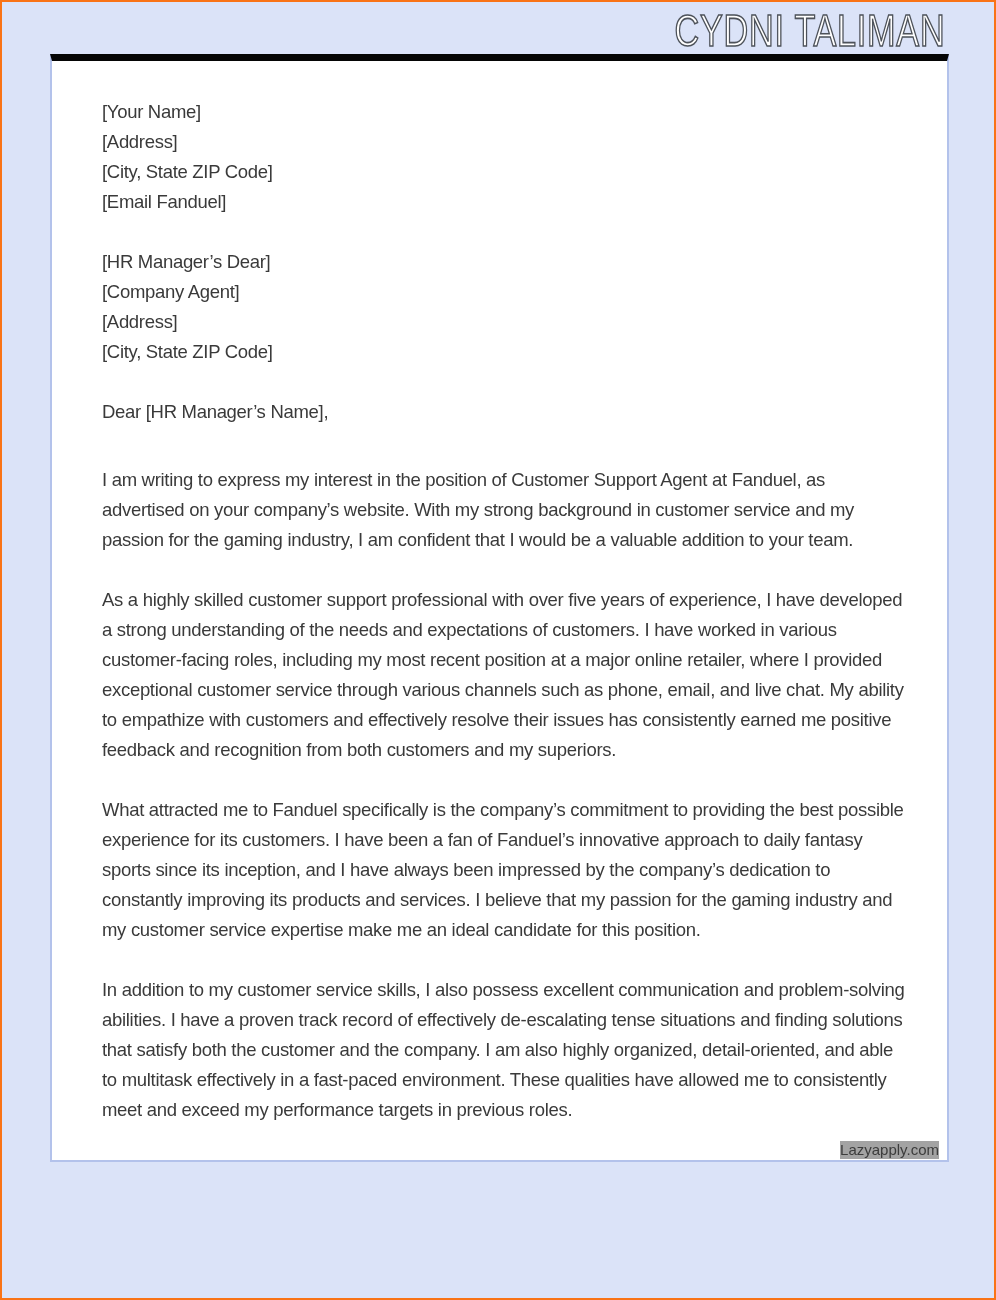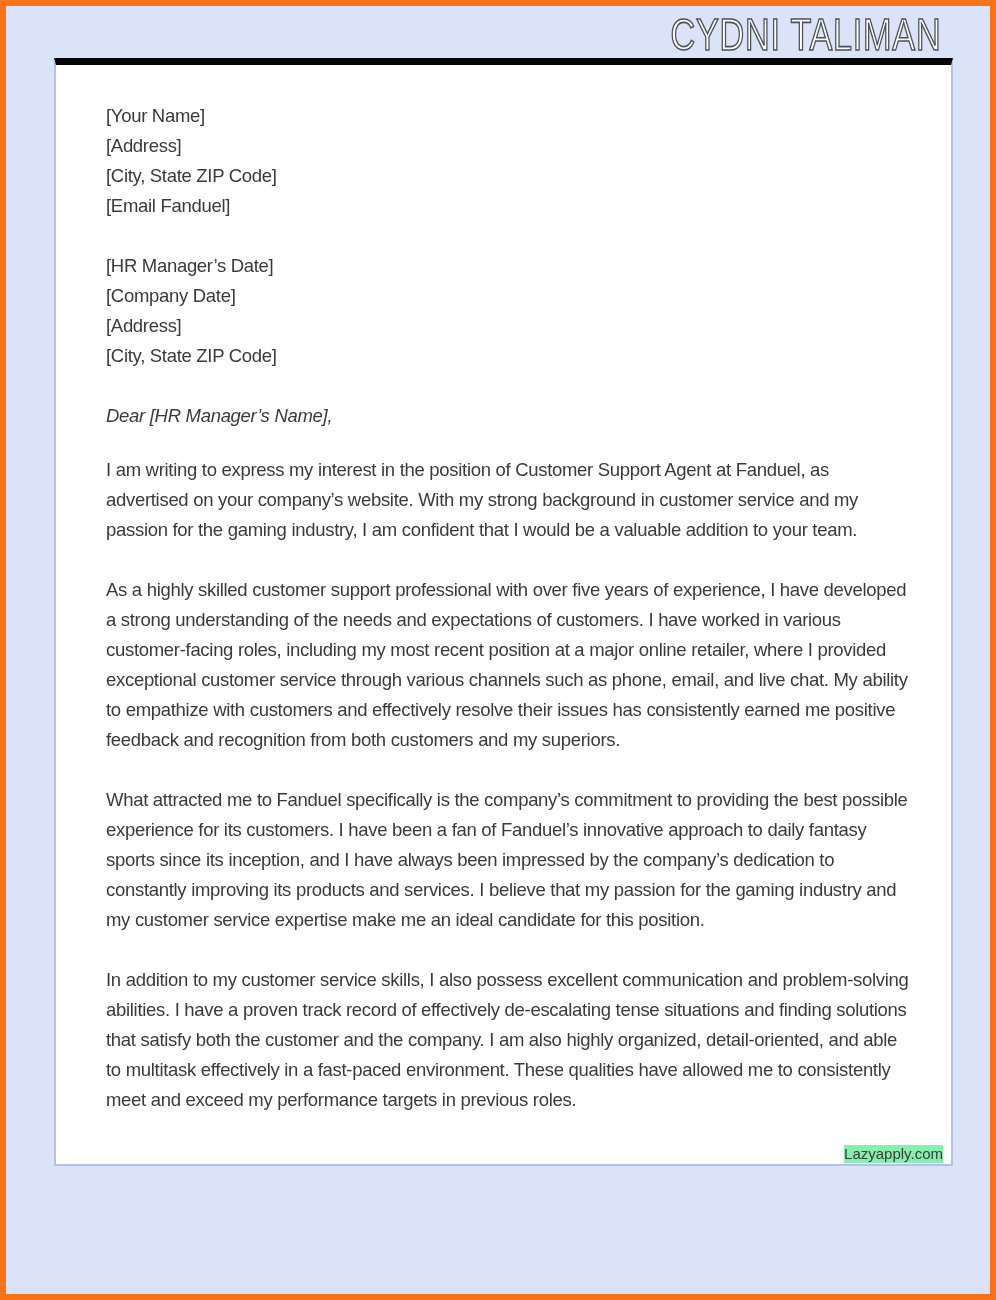--- a/index.html
+++ b/index.html
@@ -2,21 +2,21 @@
 <html><head>
 <meta charset="utf-8">
 <style>
   * { margin: 0; padding: 0; box-sizing: border-box; }
   html, body { background: #000; }
   .canvas {
     position: relative;
     width: 996px;
     height: 1300px;
     background: #dbe3f8;
-    border: 6px solid #f97316;
+    border: 2px solid #f97316;
     overflow: hidden;
     font-family: "Liberation Sans", "DejaVu Sans", sans-serif;
   }
   .header-name {
     position: absolute;
     top: 6px;
     right: 49px;
     font-size: 45px;
     line-height: 46px;
     font-weight: 400;
@@ -44,30 +44,30 @@
   }
   .letter {
     width: 809px;
     color: #3a3a3a;
     font-size: 18.5px;
     letter-spacing: -0.3px;
     line-height: 30px;
   }
   .addr-block { margin-bottom: 30px; }
   .addr-line { line-height: 30px; }
-  .salutation { margin-bottom: 24px; font-style: italic; }
+  .salutation { margin-bottom: 38px; }
   .letter p { margin: 17px 0 30px 0; }
   .watermark {
     position: absolute;
     right: 8px;
     bottom: 1px;
     font-size: 15px;
     letter-spacing: 0;
     color: #3c3c3c;
-    background: #86efac;
+    background: #a3a3a3;
     line-height: 18px;
   }
 </style>
 </head>
 <body>
 
 <div class="canvas">
 
   <div class="header-name">CYDNI TALIMAN</div>
 
@@ -75,22 +75,22 @@
     <div class="letter">
 
       <div class="addr-block">
         <div class="addr-line">[Your Name]</div>
         <div class="addr-line">[Address]</div>
         <div class="addr-line">[City, State ZIP Code]</div>
         <div class="addr-line">[Email Fanduel]</div>
       </div>
 
       <div class="addr-block">
-        <div class="addr-line">[HR Manager’s Date]</div>
-        <div class="addr-line">[Company Date]</div>
+        <div class="addr-line">[HR Manager’s Dear]</div>
+        <div class="addr-line">[Company Agent]</div>
         <div class="addr-line">[Address]</div>
         <div class="addr-line">[City, State ZIP Code]</div>
       </div>
 
       <div class="salutation">Dear [HR Manager’s Name],</div>
 
       <p>I am writing to express my interest in the position of Customer Support Agent at Fanduel, as advertised on your company’s website. With my strong background in customer service and my passion for the gaming industry, I am confident that I would be a valuable addition to your team.</p>
       <p>As a highly skilled customer support professional with over five years of experience, I have developed a strong understanding of the needs and expectations of customers. I have worked in various customer-facing roles, including my most recent position at a major online retailer, where I provided exceptional customer service through various channels such as phone, email, and live chat. My ability to empathize with customers and effectively resolve their issues has consistently earned me positive feedback and recognition from both customers and my superiors.</p>
       <p>What attracted me to Fanduel specifically is the company’s commitment to providing the best possible experience for its customers. I have been a fan of Fanduel’s innovative approach to daily fantasy sports since its inception, and I have always been impressed by the company’s dedication to constantly improving its products and services. I believe that my passion for the gaming industry and my customer service expertise make me an ideal candidate for this position.</p>
       <p>In addition to my customer service skills, I also possess excellent communication and problem-solving abilities. I have a proven track record of effectively de-escalating tense situations and finding solutions that satisfy both the customer and the company. I am also highly organized, detail-oriented, and able to multitask effectively in a fast-paced environment. These qualities have allowed me to consistently meet and exceed my performance targets in previous roles.</p>

